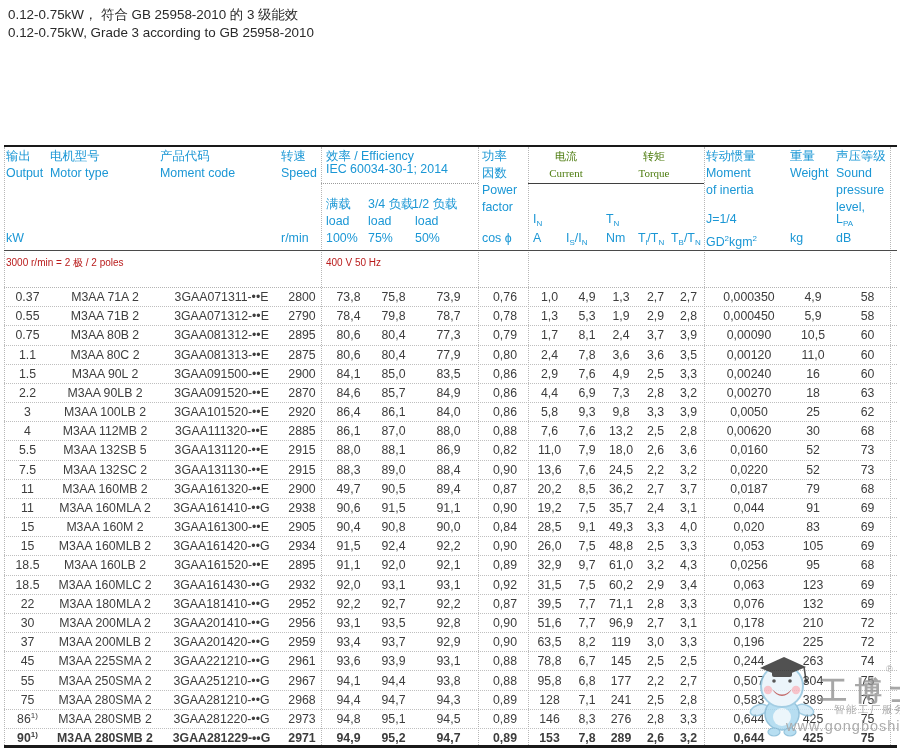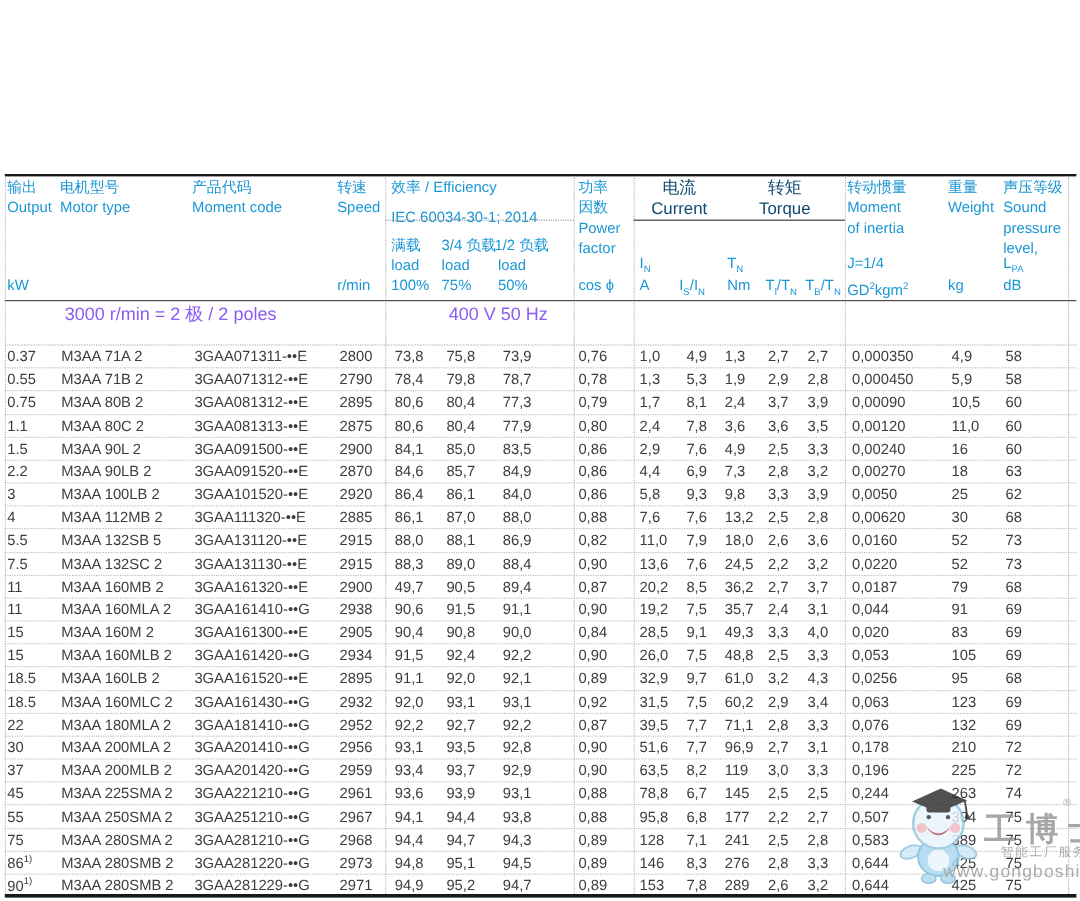--- a/index.html
+++ b/index.html
@@ -12,53 +12,55 @@
   .notes{position:absolute;left:8px;top:6px;color:#2a2a2a;font-size:13.4px;line-height:18.4px;white-space:nowrap;}
   
   .mtable{
     position:absolute;left:4px;top:145px;width:893px;height:603px;box-sizing:border-box;
     border-top:2px solid #191919;border-bottom:3px solid #191919;
   }
   .thead{position:relative;height:104px;box-sizing:border-box;border-bottom:1px solid #4a4a4a;}
   .hc{position:absolute;color:#1b97d5;font-size:12.4px;line-height:13px;white-space:nowrap;}
   .hc sub{font-size:8px;}
   .hc sup{font-size:8px;}
-  .hgroup{position:absolute;text-align:center;color:#0c4a6e;font-size:14px;line-height:13px;white-space:nowrap;}
+  .hgroup{position:absolute;text-align:center;color:#4d7c0f;font-size:11px;line-height:13px;white-space:nowrap;font-family:Liberation Serif, serif;}
   .eff-line{position:absolute;left:317px;top:36px;width:157px;border-top:1px dotted #9b9b9b;}
   .ct-line{position:absolute;left:524px;top:36px;width:176px;border-top:1px solid #3f3f3f;}
   
   .grow{position:relative;height:37px;box-sizing:border-box;border-bottom:1px dotted #b4b4b4;}
-  .gc{position:absolute;color:#8b5cf6;font-size:15px;line-height:15.5px;white-space:nowrap;margin-left:48px;}
+  .gc{position:absolute;color:#b91c1c;font-size:10px;line-height:15.5px;white-space:nowrap;}
   
-  .tbody{display:flex;flex-direction:column;height:459px;}
+  .tbody{display:flex;flex-direction:column;height:459px;text-align:center;}
   .trow{
     flex:1;display:grid;box-sizing:border-box;
     grid-template-columns:45px 110px 122px 40px 47px 47px 63px 50px 38px 36px 36px 33px 33px 84px 45px 64px;
     align-items:center;border-bottom:1px dotted #bfbfbf;
     color:#3d3d3d;font-size:12.3px;white-space:nowrap;
   }
-  .trow:last-child{border-bottom:none;}
+  .trow:last-child{border-bottom:none;font-weight:bold;}
   .cell{padding-left:3px;}
   .cell sup{font-size:8px;}
   .trow .c0{padding-left:2px}.trow .c1{padding-left:2px}.trow .c2{padding-left:3px}
   .trow .c3{padding-left:2px}.trow .c4{padding-left:8px}.trow .c5{padding-left:4px}
   .trow .c6{padding-left:4px}.trow .c7{padding-left:4px}.trow .c8{padding-left:5px}
   .trow .c9{padding-left:6px}.trow .c10{padding-left:2px}.trow .c11{padding-left:2px}
   .trow .c12{padding-left:2px}.trow .c13{padding-left:6px}.trow .c14{padding-left:5px}
   .trow .c15{padding-left:5px}
   
   .vline{position:absolute;top:0;bottom:0;width:0;border-left:1px dotted #b7b7b7;}
   .v0{left:0;}.v1{left:317px;}.v2{left:474px;}.v3{left:524px;}.v4{left:700px;}.v5{left:886px;}
   
   .watermark{position:absolute;left:748px;top:648px;width:152px;height:100px;opacity:.82;pointer-events:none;}
 </style>
 </head>
 <body>
 
 <div class="notes">
+  <div>0.12-0.75kW， 符合 GB 25958-2010 的 3 级能效</div>
+  <div>0.12-0.75kW, Grade 3 according to GB 25958-2010</div>
 </div>
 
 <div class="mtable">
 
   <div class="vline v0"></div>
   <div class="vline v1"></div>
   <div class="vline v2"></div>
   <div class="vline v3"></div>
   <div class="vline v4"></div>
   <div class="vline v5"></div>
@@ -72,21 +74,21 @@
     <div class="hc" style="left:46px;top:20px">Motor type</div>
 
     <div class="hc" style="left:156px;top:3px">产品代码</div>
     <div class="hc" style="left:156px;top:20px">Moment code</div>
 
     <div class="hc" style="left:277px;top:3px">转速</div>
     <div class="hc" style="left:277px;top:20px">Speed</div>
     <div class="hc" style="left:277px;top:85px">r/min</div>
 
     <div class="hc" style="left:322px;top:3px">效率 / Efficiency</div>
-    <div class="hc" style="left:322px;top:28px">IEC 60034-30-1; 2014</div>
+    <div class="hc" style="left:322px;top:16px">IEC 60034-30-1; 2014</div>
     <div class="eff-line"></div>
 
     <div class="hc" style="left:322px;top:51px">满载</div>
     <div class="hc" style="left:322px;top:68px">load</div>
     <div class="hc" style="left:322px;top:85px">100%</div>
 
     <div class="hc" style="left:364px;top:51px">3/4 负载</div>
     <div class="hc" style="left:364px;top:68px">load</div>
     <div class="hc" style="left:364px;top:85px">75%</div>
 

